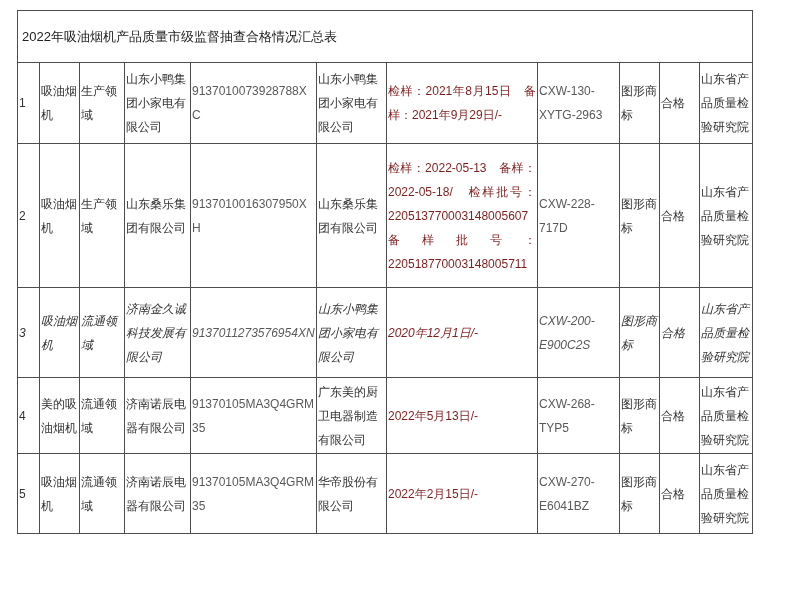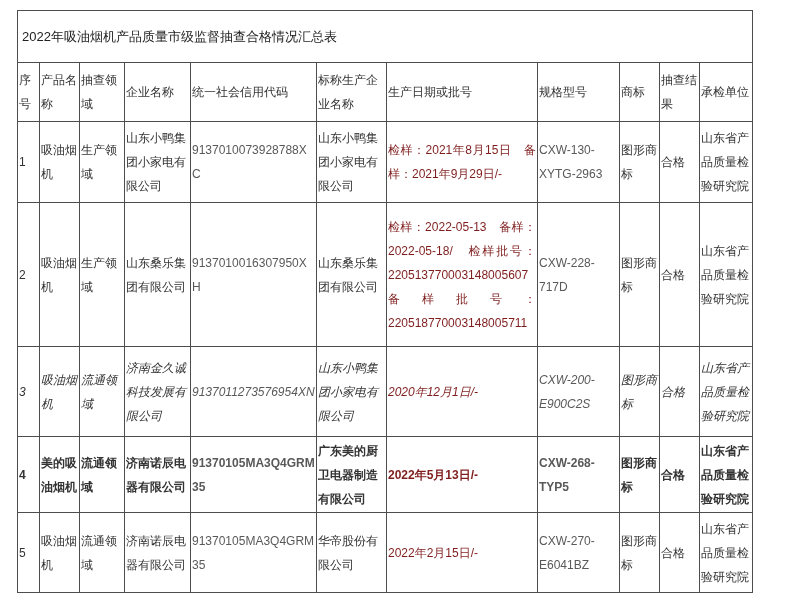--- a/index.html
+++ b/index.html
@@ -38,21 +38,21 @@
     height: 51px;
     font-size: 13px;
     color: #222222;
     padding-left: 4px;
     line-height: 18px;
   }
   tr.header-row th { height: 58px; }
   tr.row-1 td { height: 80px; }
   tr.row-2 td { height: 143px; }
   tr.row-3 td { height: 89px; font-style: italic; }
-  tr.row-4 td { height: 75px; font-weight: bold; }
+  tr.row-4 td { height: 75px; }
   tr.row-5 td { height: 79px; }
   
   tr.data-row td:nth-child(5),
   tr.data-row td:nth-child(8) { color: #595959; margin-left: 13px; }
   tr.data-row td:nth-child(7) {
     color: #7f1d1d;
     text-align: justify;
   }
 </style>
 </head>
@@ -69,33 +69,20 @@
         <col style="width:70px">
       <col style="width:151px">
         <col style="width:82px">
         <col style="width:40px">
       <col style="width:40px">
         <col style="width:53px">
     </colgroup>
     <tbody>
       <tr class="title-row">
         <td colspan="11">2022年吸油烟机产品质量市级监督抽查合格情况汇总表</td>
-      </tr>
-      <tr class="header-row">
-        <th>序号</th>
-        <th>产品名称</th>
-        <th>抽查领域</th>
-        <th>企业名称</th>
-        <th>统一社会信用代码</th>
-        <th>标称生产企业名称</th>
-        <th>生产日期或批号</th>
-        <th>规格型号</th>
-        <th>商标</th>
-        <th>抽查结果</th>
-        <th>承检单位</th>
       </tr>
       <tr class="data-row row-1">
         <td>1</td>
         <td>吸油烟机</td>
         <td>生产领域</td>
         <td>山东小鸭集团小家电有限公司</td>
         <td>9137010073928788XC</td>
         <td>山东小鸭集团小家电有限公司</td>
         <td>检样：2021年8月15日　备样：2021年9月29日/-</td>
         <td>CXW-130-XYTG-2963</td>

